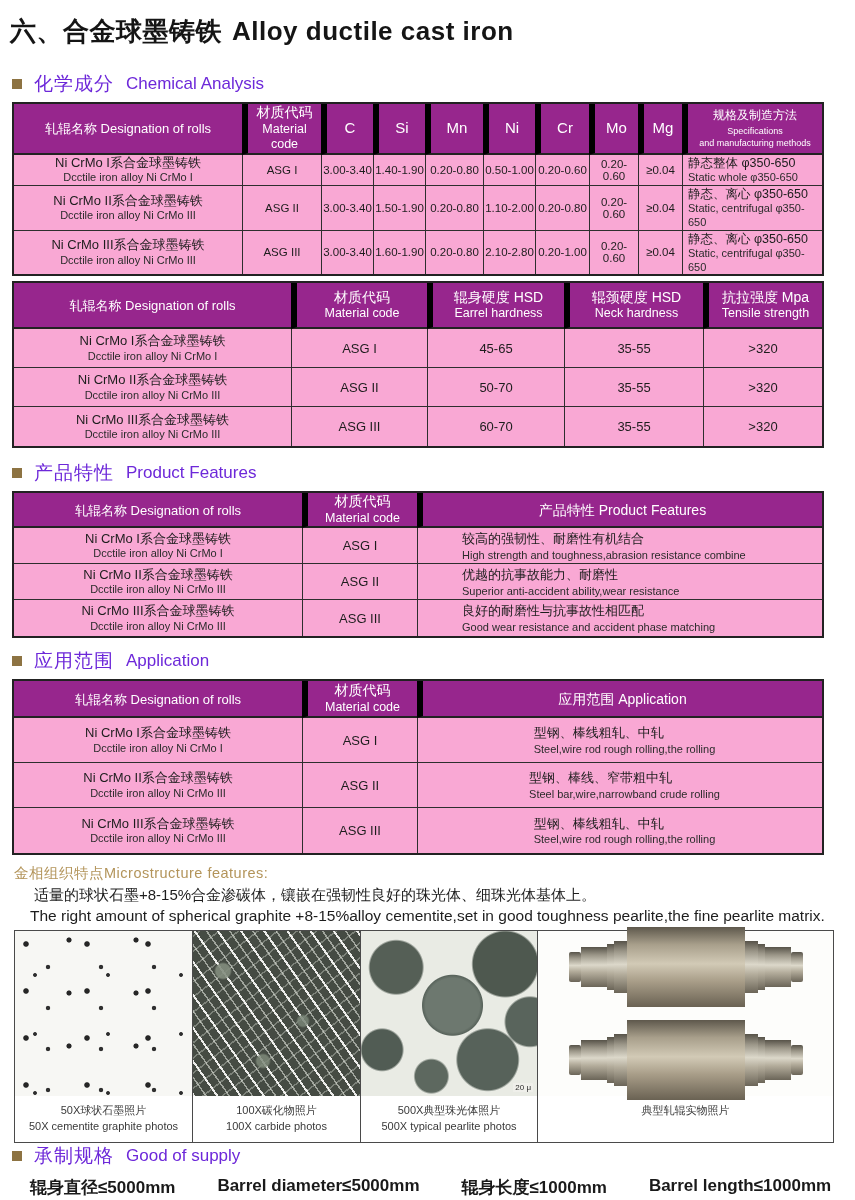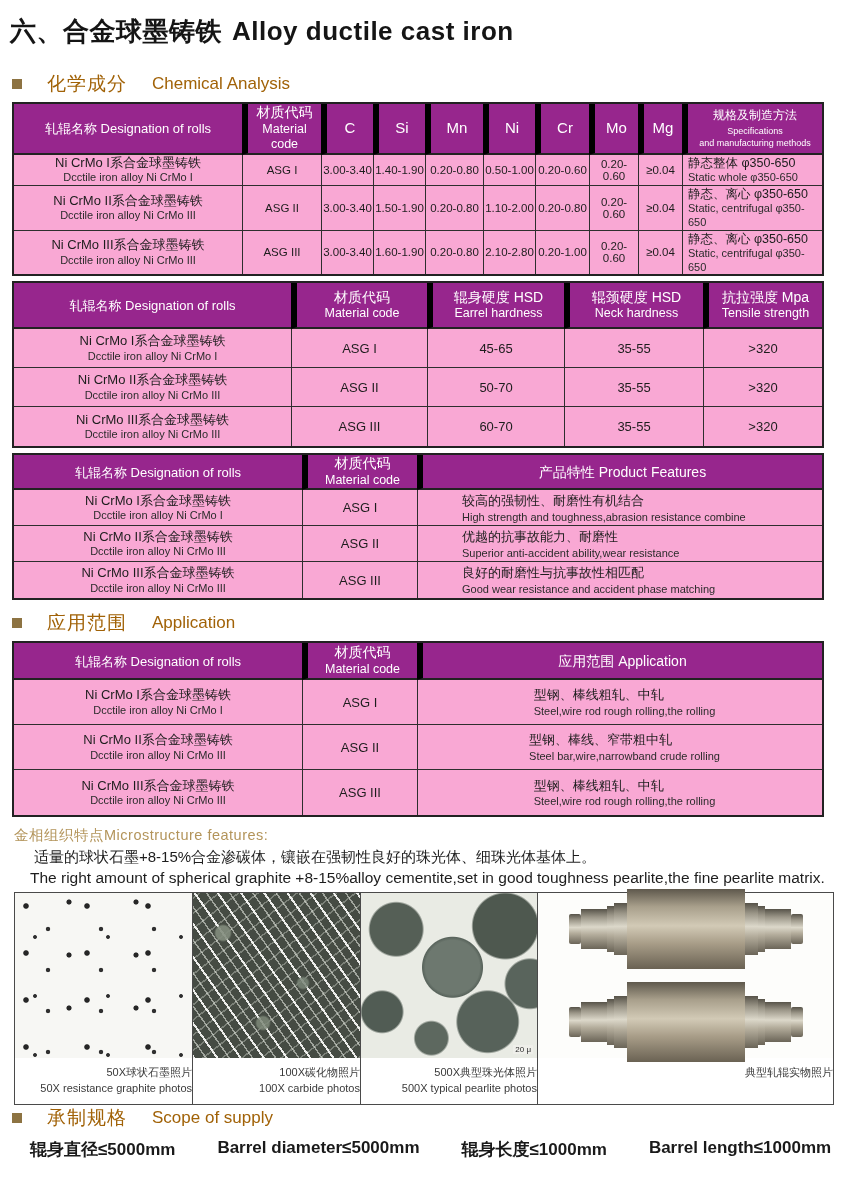--- a/index.html
+++ b/index.html
@@ -5,21 +5,21 @@
   *{box-sizing:border-box;margin:0;padding:0}
   body{width:855px;height:1200px;background:#fff;overflow:hidden;
        font-family:"Liberation Sans","DejaVu Sans",sans-serif;color:#1d1d1d}
   .page{position:relative;width:855px;height:1200px}
 
   
   .title{margin:14px 0 0 10px;font-size:26px;font-weight:bold;letter-spacing:.5px;color:#151515}
   .title .en{margin-left:10px}
 
   
-  .sec{display:flex;align-items:center;gap:25px;margin-left:12px;color:#a16207}
+  .sec{display:flex;align-items:center;gap:12px;margin-left:12px;color:#6d28d9}
   .sec .sq{width:10px;height:10px;background:#8d7342;flex:0 0 auto}
   .sec .zh{font-size:19px;letter-spacing:1px}
   .sec .en{font-size:17px}
   .sec.m1{margin-top:22px}.sec.m2{margin-top:24px}.sec.m3{margin-top:12px}
   .sec.m4{margin-top:10px}.sec.m5{}
 
   
   table{border-collapse:separate;border-spacing:0;table-layout:fixed;
         margin:5px 0 0 12px;width:812px;border:2px solid #222;background:#f9a8d4}
   th{background:#97268d;color:#fff;font-weight:normal;vertical-align:middle;
@@ -59,21 +59,21 @@
   .micro-zh{margin:3px 0 0 34px;font-size:15px;color:#1d1d1d;font-weight:500}
   .micro-en{margin:2px 0 0 30px;font-size:15.5px;color:#1d1d1d}
 
   
   .photo-box{margin:5px 0 0 14px;width:820px;height:213px;border:1.5px solid #4a4a4a;
              display:flex;background:#fff}
   .panel{height:100%;border-right:1.5px solid #4a4a4a;display:flex;flex-direction:column}
   .panel:last-child{border-right:none;flex:1}
   .p1{width:178px}.p2{width:168px}.p3{width:177px}
   .photo{height:165px;position:relative;overflow:hidden}
-  .cap{flex:1;text-align:right;padding-top:6px}
+  .cap{flex:1;text-align:center;padding-top:6px}
   .cap .zh{display:block;font-size:11px;color:#3a3a3a;line-height:1.5}
   .cap .en{display:block;font-size:11px;color:#3a3a3a;line-height:1.4}
 
   .ph-graphite{background-color:#f7f7f4;background-image:
     radial-gradient(circle 3px at 11px 13px,#262626 2.3px,transparent 3.2px),
     radial-gradient(circle 2.4px at 33px 36px,#303030 1.8px,transparent 2.6px),
     radial-gradient(circle 2.8px at 54px 9px,#262626 2.1px,transparent 3px),
     radial-gradient(circle 1.7px at 45px 25px,#3a3a3a 1.3px,transparent 2.1px),
     radial-gradient(circle 2px at 20px 44px,#2e2e2e 1.5px,transparent 2.3px);
     background-size:61px 47px,53px 41px,67px 53px,41px 37px,73px 59px}
@@ -268,20 +268,25 @@
             <span class="en">Dcctile iron alloy Ni CrMo III</span>
           </td>
       <td class="val">ASG III</td>
       <td class="val">60-70</td>
       <td class="val">35-55</td>
       <td class="val">&gt;320</td>
     </tr>
   </tbody>
     </table>
 
+  <div class="sec m3">
+    <span class="sq"></span>
+    <span class="zh">产品特性</span>
+    <span class="en">Product Features</span>
+  </div>
 
   <table class="t3">
     <colgroup>
         <col style="width:288px">
         <col style="width:115px">
         <col>
       </colgroup>
     <tbody>
         <tr>
       <th><span class="hzh">轧辊名称 Designation of rolls</span></th>
@@ -377,21 +382,21 @@
 
   <div class="micro-h"><span>金相组织特点</span><span>Microstructure features:</span></div>
   <div class="micro-zh">适量的球状石墨+8-15%合金渗碳体，镶嵌在强韧性良好的珠光体、细珠光体基体上。</div>
   <div class="micro-en">The right amount of spherical graphite +8-15%alloy cementite,set in good toughness pearlite,the fine pearlite matrix.</div>
 
   <div class="photo-box">
     <div class="panel p1">
       <div class="photo ph-graphite"></div>
       <div class="cap">
           <span class="zh">50X球状石墨照片</span>
-          <span class="en">50X resistance graphite photos</span>
+          <span class="en">50X cementite graphite photos</span>
         </div>
     </div>
     <div class="panel p2">
       <div class="photo ph-carbide"></div>
       <div class="cap">
           <span class="zh">100X碳化物照片</span>
           <span class="en">100X carbide photos</span>
         </div>
     </div>
     <div class="panel p3">
@@ -430,21 +435,21 @@
       </div>
       <div class="cap">
           <span class="zh">典型轧辊实物照片</span>
         </div>
     </div>
   </div>
 
   <div class="sec m5">
     <span class="sq"></span>
     <span class="zh">承制规格</span>
-    <span class="en">Scope of supply</span>
+    <span class="en">Good of supply</span>
   </div>
   <div class="supply-line">
     <span>辊身直径≤5000mm</span>
     <span>Barrel diameter≤5000mm</span>
     <span>辊身长度≤1000mm</span>
     <span>Barrel length≤1000mm</span>
   </div>
 
 </div>
 

